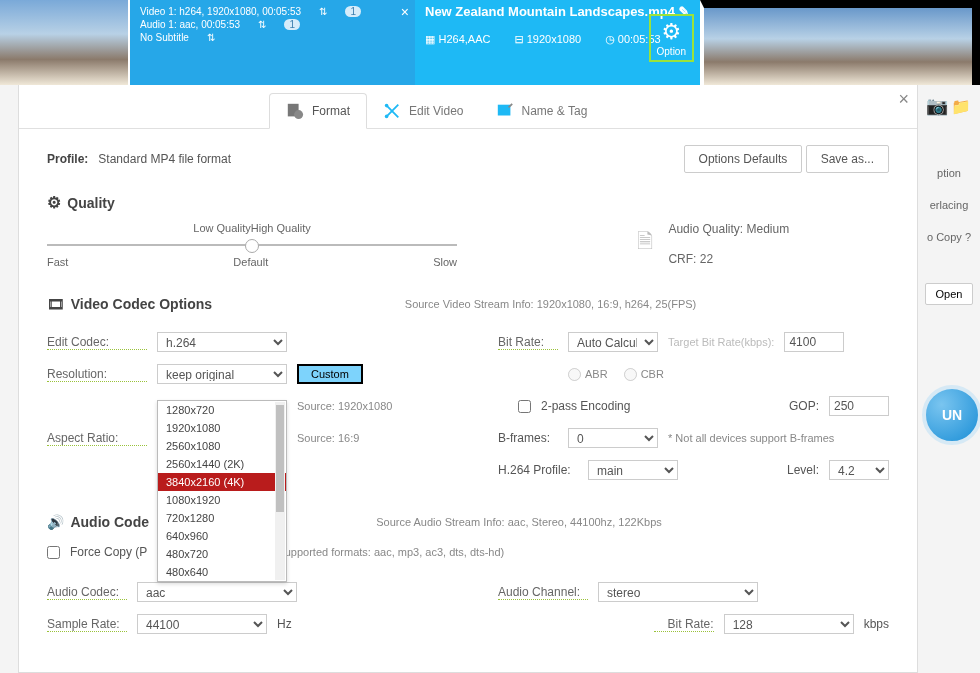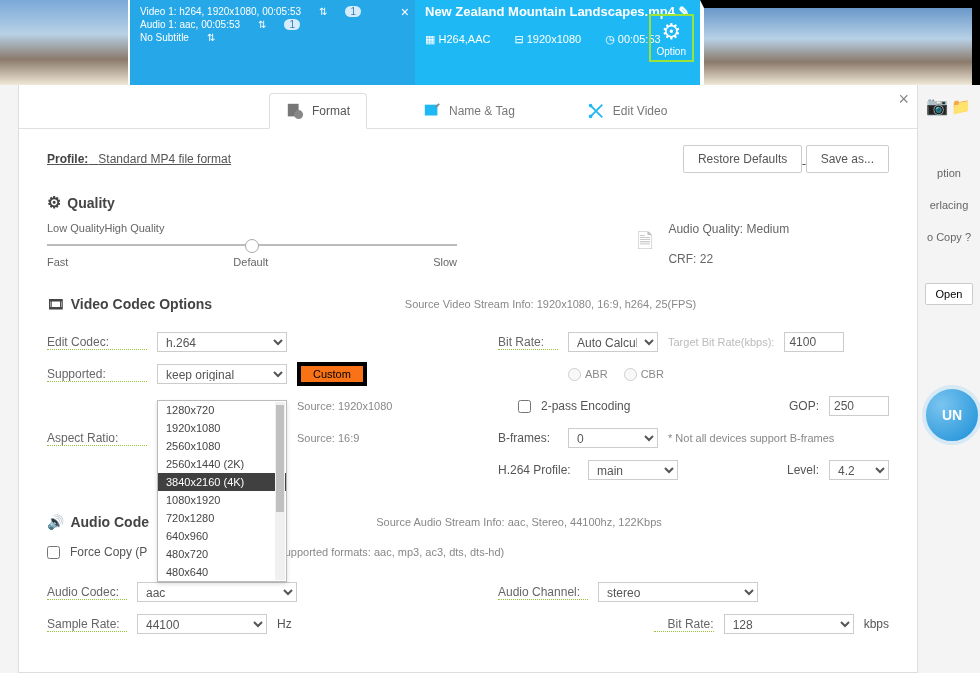--- a/index.html
+++ b/index.html
@@ -22,38 +22,38 @@
   .info-right .icons-row { display: flex; align-items: center; gap: 24px; font-size: 11px; margin-top: 6px; }
   .info-right .icons-row span::before { margin-right: 4px; }
   .option-box { position: absolute; top: 14px; right: 6px; border: 2px solid #9be23a; padding: 3px 6px; text-align: center; }
   .option-box .gear { font-size: 22px; display: block; }
   .option-box .lab { font-size: 10px; }
   
   .thumb-right { width: 280px; height: 85px; background: linear-gradient(to bottom, #6998ca 0%, #b8d1e6 40%, #8b7a6b 70%, #f0e8d8 100%); border-left: 4px solid #fff; border-right: 8px solid #000; border-top: 8px solid #000; }
   
   .main-panel { background: #fff; position: absolute; top: 85px; left: 18px; right: 62px; bottom: 0; border: 1px solid #ddd; border-top: none; padding-bottom: 20px; }
   
-  .tabs { display: flex; align-items: flex-end; height: 44px; border-bottom: 1px solid #e0e0e0; padding-left: 250px; gap: 40px; position: relative; }
+  .tabs { display: flex; align-items: flex-end; height: 44px; border-bottom: 1px solid #e0e0e0; padding-left: 250px; position: relative; }
   .tab { display: flex; align-items: center; gap: 8px; padding: 8px 16px; color: #777; cursor: pointer; font-size: 12px; }
   .tab.active { background: #fff; border: 1px solid #ddd; border-bottom: 1px solid #fff; border-radius: 4px 4px 0 0; margin-bottom: -1px; color: #555; }
   .tab-icon { width: 18px; height: 18px; display: inline-block; }
   .close-panel { position: absolute; right: 8px; top: 4px; font-size: 18px; color: #888; cursor: pointer; }
   
   .content { padding: 16px 28px; }
   
-  .profile-row { display: flex; justify-content: space-between; align-items: center; margin-bottom: 20px; text-decoration: underline; }
+  .profile-row { display: flex; justify-content: space-between; align-items: center; margin-bottom: 20px; }
   .profile-label { font-weight: bold; color: #444; }
   .btn { background: #fff; border: 1px solid #ccc; padding: 6px 14px; font-size: 12px; cursor: pointer; border-radius: 2px; color: #555; }
   
   .section-header { display: flex; align-items: center; gap: 6px; font-weight: bold; color: #444; font-size: 14px; margin: 16px 0 10px; }
   .gear-ico { font-size: 16px; }
   
   .quality-row { display: flex; position: relative; }
   .slider-area { flex: 0 0 410px; }
-  .slider-labels { display: flex; justify-content: flex-start; font-size: 11px; color: #666; margin-bottom: 4px; }
+  .slider-labels { display: flex; justify-content: center; font-size: 11px; color: #666; margin-bottom: 4px; }
   .slider-track { height: 2px; background: #bbb; position: relative; margin: 10px 0; }
   .slider-track::after { content: ""; position: absolute; left: 50%; top: -5px; width: 12px; height: 12px; background: #fff; border: 1px solid #aaa; border-radius: 50%; transform: translateX(-50%); }
   .slider-bottom { display: flex; justify-content: space-between; font-size: 11px; color: #666; margin-top: 4px; }
   .quality-info { margin-left: 180px; font-size: 12px; color: #666; }
   .quality-info .doc-ico { font-size: 20px; color: #bbb; display: inline-block; margin-right: 12px; vertical-align: middle; }
   .quality-info .qtext { display: inline-block; vertical-align: middle; }
   
   .codec-section { margin-top: 28px; }
   .source-info { text-align: center; font-size: 11px; color: #888; margin: 4px 0 12px; }
   
@@ -61,28 +61,28 @@
   .col { flex: 1; }
   .field-row { display: flex; align-items: center; margin: 8px 0; gap: 10px; min-height: 24px; }
   .flabel { width: 100px; text-align: left; color: #666; font-size: 12px; }
   .flabel.ul { border-bottom: 1px dotted #9ac23a; }
   select, input[type=text] { border: 1px solid #ccc; padding: 2px 4px; font-size: 12px; color: #555; background: #fff; height: 20px; }
   .sel-130 { width: 130px; }
   .sel-90 { width: 90px; }
   .sel-160 { width: 160px; }
   .sel-60 { width: 60px; }
   .src-note { font-size: 11px; color: #888; }
-  .custom-btn { border: 4px solid #000000; padding: 2px 12px; font-size: 11px; background: #f97316; cursor: pointer; }
+  .custom-btn { border: 2px solid #000000; padding: 2px 12px; font-size: 11px; background: #7dd3fc; cursor: pointer; }
   
   .radio-item { display: flex; align-items: center; gap: 4px; font-size: 11px; color: #888; }
   .radio-item input { margin: 0; }
   
   .dropdown-popup { position: absolute; background: #fff; border: 1px solid #bbb; width: 130px; z-index: 100; box-shadow: 0 2px 4px rgba(0,0,0,0.15); }
   .dropdown-popup .item { padding: 3px 8px; font-size: 11px; color: #444; cursor: pointer; }
-  .dropdown-popup .item.sel { background: #404040; color: #fff; }
+  .dropdown-popup .item.sel { background: #b91c1c; color: #fff; }
   .dropdown-popup .scroll { position: absolute; right: 1px; top: 1px; bottom: 1px; width: 10px; background: #f0f0f0; }
   .dropdown-popup .scroll .thumb-s { background: #c0c0c0; width: 8px; margin: 1px; height: 60%; margin-top: 30%; }
   
   .right-side { position: absolute; right: 0; top: 85px; width: 62px; }
   .side-item { font-size: 11px; color: #666; padding: 10px 4px; text-align: center; }
   .cam-ico { font-size: 18px; color: #aaa; }
   .folder-ico { font-size: 16px; color: #aaa; }
   .open-btn { border: 1px solid #ccc; padding: 4px 10px; background: #fff; font-size: 11px; cursor: pointer; border-radius: 2px; }
   .run-btn { width: 60px; height: 60px; border-radius: 50%; background: radial-gradient(circle at 30% 30%, #7ac5f0, #1a8ed6); color: #fff; font-weight: bold; display: flex; align-items: center; justify-content: center; border: 4px solid #d6e9f5; font-size: 14px; cursor: pointer; }
   
@@ -141,45 +141,45 @@
   <div class="tabs">
     <div class="tab active">
       <svg class="tab-icon" viewBox="0 0 20 20">
           <rect x="2" y="2" width="12" height="14" fill="#777"></rect>
           <circle cx="14" cy="14" r="5" fill="#888"></circle>
         </svg>
       <span>Format</span>
     </div>
     <div class="tab">
       <svg class="tab-icon" viewBox="0 0 20 20">
-          <rect x="2" y="3" width="14" height="12" fill="#1eb9f5"></rect>
-          <path d="M14 6 L18 2" stroke="#888" stroke-width="2"></path>
-        </svg>
-      <span>Name &amp; Tag</span>
-    </div>
-    <div class="tab">
-      <svg class="tab-icon" viewBox="0 0 20 20">
           <path d="M3 3 L17 17 M17 3 L3 17" stroke="#1eb9f5" stroke-width="2"></path>
           <circle cx="4" cy="4" r="2" fill="#1eb9f5"></circle>
           <circle cx="4" cy="16" r="2" fill="#1eb9f5"></circle>
         </svg>
       <span>Edit Video</span>
     </div>
+    <div class="tab">
+      <svg class="tab-icon" viewBox="0 0 20 20">
+          <rect x="2" y="3" width="14" height="12" fill="#1eb9f5"></rect>
+          <path d="M14 6 L18 2" stroke="#888" stroke-width="2"></path>
+        </svg>
+      <span>Name &amp; Tag</span>
+    </div>
     <div class="close-panel">×</div>
   </div>
 
   <div class="content">
 
     <div class="profile-row">
       <div>
         <span class="profile-label">Profile:</span>
         &nbsp;&nbsp;<span>Standard MP4 file format</span>
       </div>
       <div>
-        <button class="btn">Restore Defaults</button>
+        <button class="btn">Options Defaults</button>
         <button class="btn">Save as...</button>
       </div>
     </div>
 
     <div class="section-header">
         <span class="gear-ico">⚙</span>
         <span>Quality</span>
       </div>
     <div class="quality-row">
       <div class="slider-area">
@@ -212,21 +212,21 @@
           <div class="source-info" style="flex:1;margin:0">Source Video Stream Info: 1920x1080, 16:9, h264, 25(FPS)</div>
         </div>
 
       <div class="two-col" style="margin-top:10px; position:relative;">
         <div class="col">
           <div class="field-row">
             <span class="flabel ul">Edit Codec:</span>
             <select class="sel-130"><option>h.264</option></select>
           </div>
           <div class="field-row">
-            <span class="flabel ul">Supported:</span>
+            <span class="flabel ul">Resolution:</span>
             <select class="sel-130"><option>keep original</option></select>
             <button class="custom-btn">Custom</button>
           </div>
           <div class="field-row">
             <span class="flabel"></span>
             <span style="width:130px"></span>
             <span class="src-note">Source: 1920x1080</span>
           </div>
           <div class="field-row">
             <span class="flabel ul">Aspect Ratio:</span>

